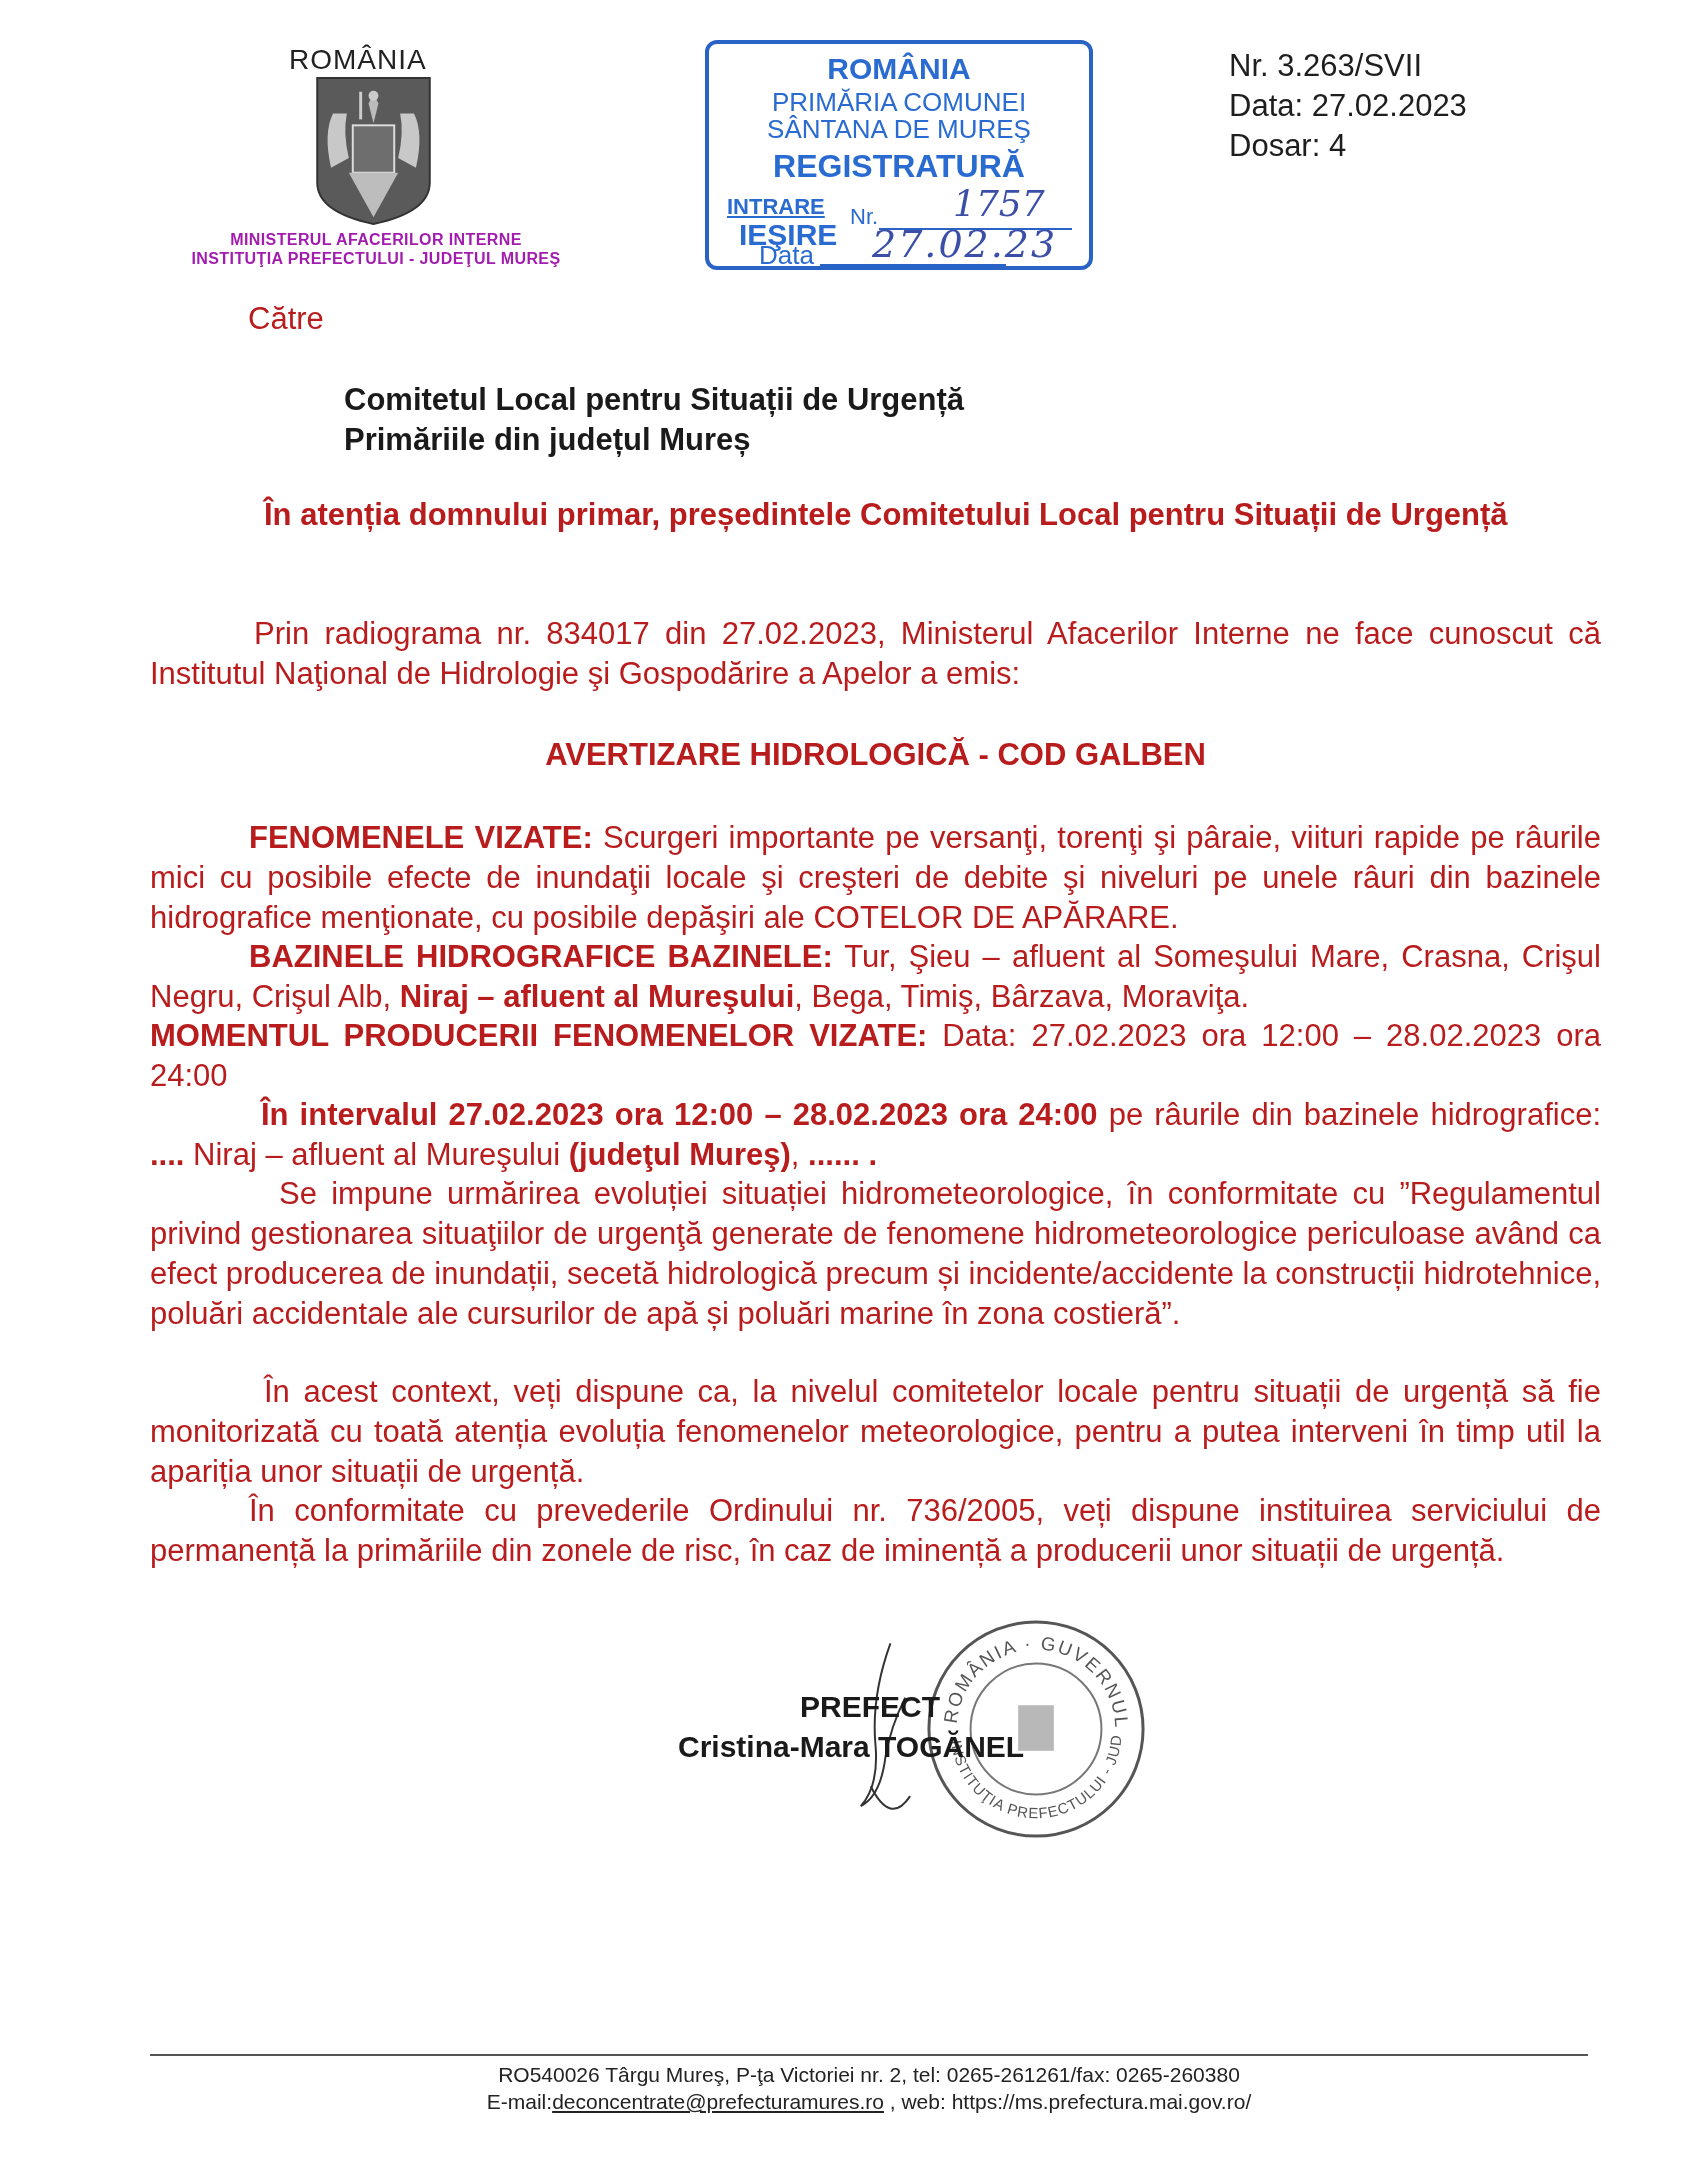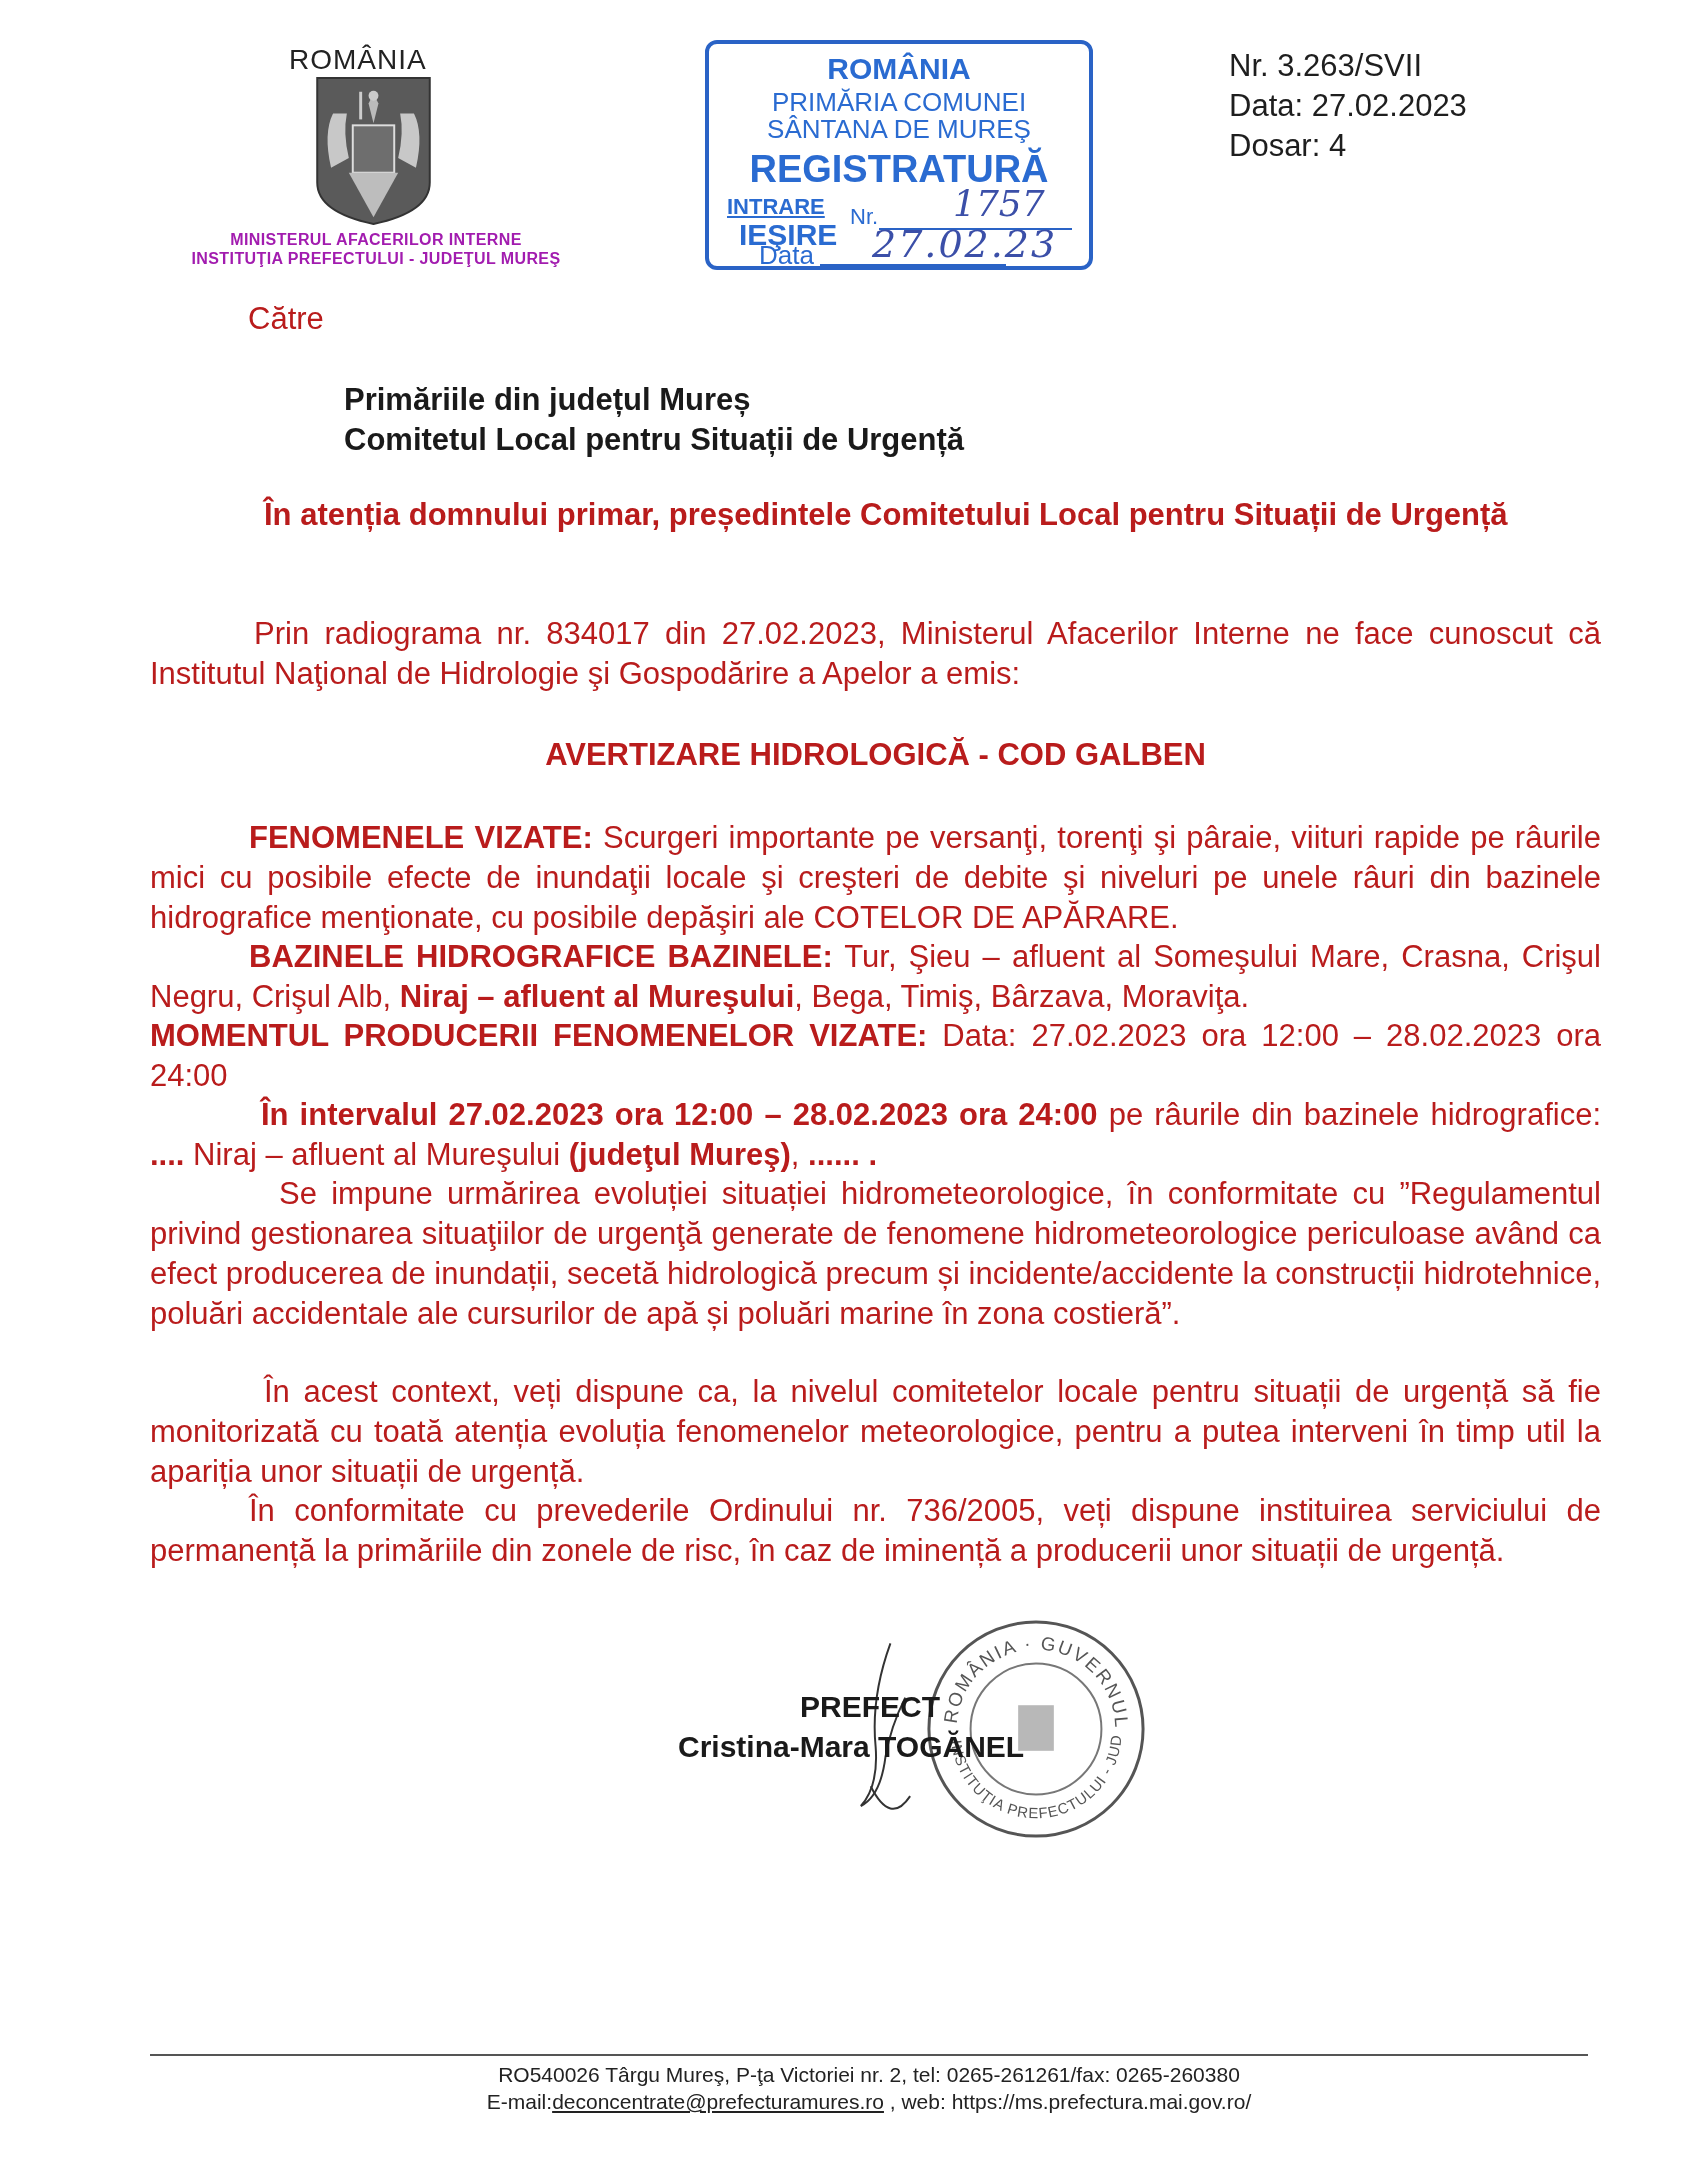--- a/index.html
+++ b/index.html
@@ -12,21 +12,21 @@
   .emblem { left: 313px; top: 74px; width: 121px; width: 121px; height: 153px; }
   .hdr-ministry { left: 158px; top: 230px; width: 436px; text-align: center;
                   font-size: 16px; font-weight: bold; line-height: 19px; color: #a21caf; letter-spacing: 0.4px; }
 
   
   .stamp { left: 705px; top: 40px; width: 388px; height: 230px; border: 4px solid #2a63c6;
            border-radius: 12px; box-sizing: border-box; color: #2a6bd1; }
   .stamp .s-country { position: absolute; left: 0; right: 0; top: 8px; text-align: center;
                       font-weight: bold; font-size: 30px; }
   .stamp .s-line { position: absolute; left: 0; right: 0; text-align: center; font-size: 26px; line-height: 28px; }
-  .stamp .s-reg { position: absolute; left: 0; right: 0; top: 104px; text-align: center; font-weight: bold; font-size: 38px; }
+  .stamp .s-reg { position: absolute; left: 0; right: 0; top: 104px; text-align: center; font-weight: bold; font-size: 32px; }
   .stamp .s-in { position: absolute; left: 18px; top: 150px; font-size: 22px; font-weight: bold;
                  text-decoration: underline; }
   .stamp .s-out { position: absolute; left: 30px; top: 174px; font-size: 30px; font-weight: bold; }
   .stamp .s-datal { position: absolute; left: 50px; top: 196px; font-size: 26px; }
   .stamp .s-nrl { position: absolute; left: 141px; top: 160px; font-size: 22px; }
   .stamp .s-nrline { position: absolute; left: 170px; top: 184px; width: 193px; border-top: 2px solid #2a63c6; }
   .stamp .s-dline { position: absolute; left: 111px; top: 220px; width: 186px; border-top: 2px solid #2a63c6; }
   .stamp .hand { position: absolute; font-family: "DejaVu Serif", serif; font-style: italic; color: #3b4fa8; }
   .stamp .s-nr { left: 223px; top: 139px; font-size: 36px; margin-left: 21px; }
   .stamp .s-date { left: 163px; top: 178px; font-size: 38px; letter-spacing: 2px; }
@@ -101,22 +101,22 @@
 </div>
 
 <div class="abs ref">
   <div>Nr. 3.263/SVII</div>
   <div>Data: 27.02.2023</div>
   <div>Dosar: 4</div>
 </div>
 
 <div class="abs txt catre">Către</div>
 <div class="abs recip">
+  <div>Comitetul Local pentru Situații de Urgență</div>
   <div>Primăriile din județul Mureș</div>
-  <div>Comitetul Local pentru Situații de Urgență</div>
 </div>
 <div class="abs txt attn">În atenția domnului primar, președintele Comitetului Local pentru Situații de Urgență</div>
 
 <div class="abs txt para p1">Prin radiograma nr. 834017 din 27.02.2023, Ministerul Afacerilor Interne ne face cunoscut că Institutul Naţional de Hidrologie şi Gospodărire a Apelor a emis:</div>
 <div class="abs txt title">AVERTIZARE HIDROLOGICĂ - COD GALBEN</div>
 
 <div class="abs txt para p-fen"><span class="b">FENOMENELE VIZATE:</span><span> Scurgeri importante pe versanţi, torenţi şi pâraie, viituri rapide pe râurile mici cu posibile efecte de inundaţii locale şi creşteri de debite şi niveluri pe unele râuri din bazinele hidrografice menţionate, cu posibile depăşiri ale COTELOR DE APĂRARE.</span></div>
 
 <div class="abs txt para p-baz"><span class="b">BAZINELE HIDROGRAFICE BAZINELE:</span><span> Tur, Şieu – afluent al Someşului Mare, Crasna, Crişul Negru, Crişul Alb, </span><span class="b">Niraj – afluent al Mureşului</span><span>, Bega, Timiş, Bârzava, Moraviţa.</span></div>
 

